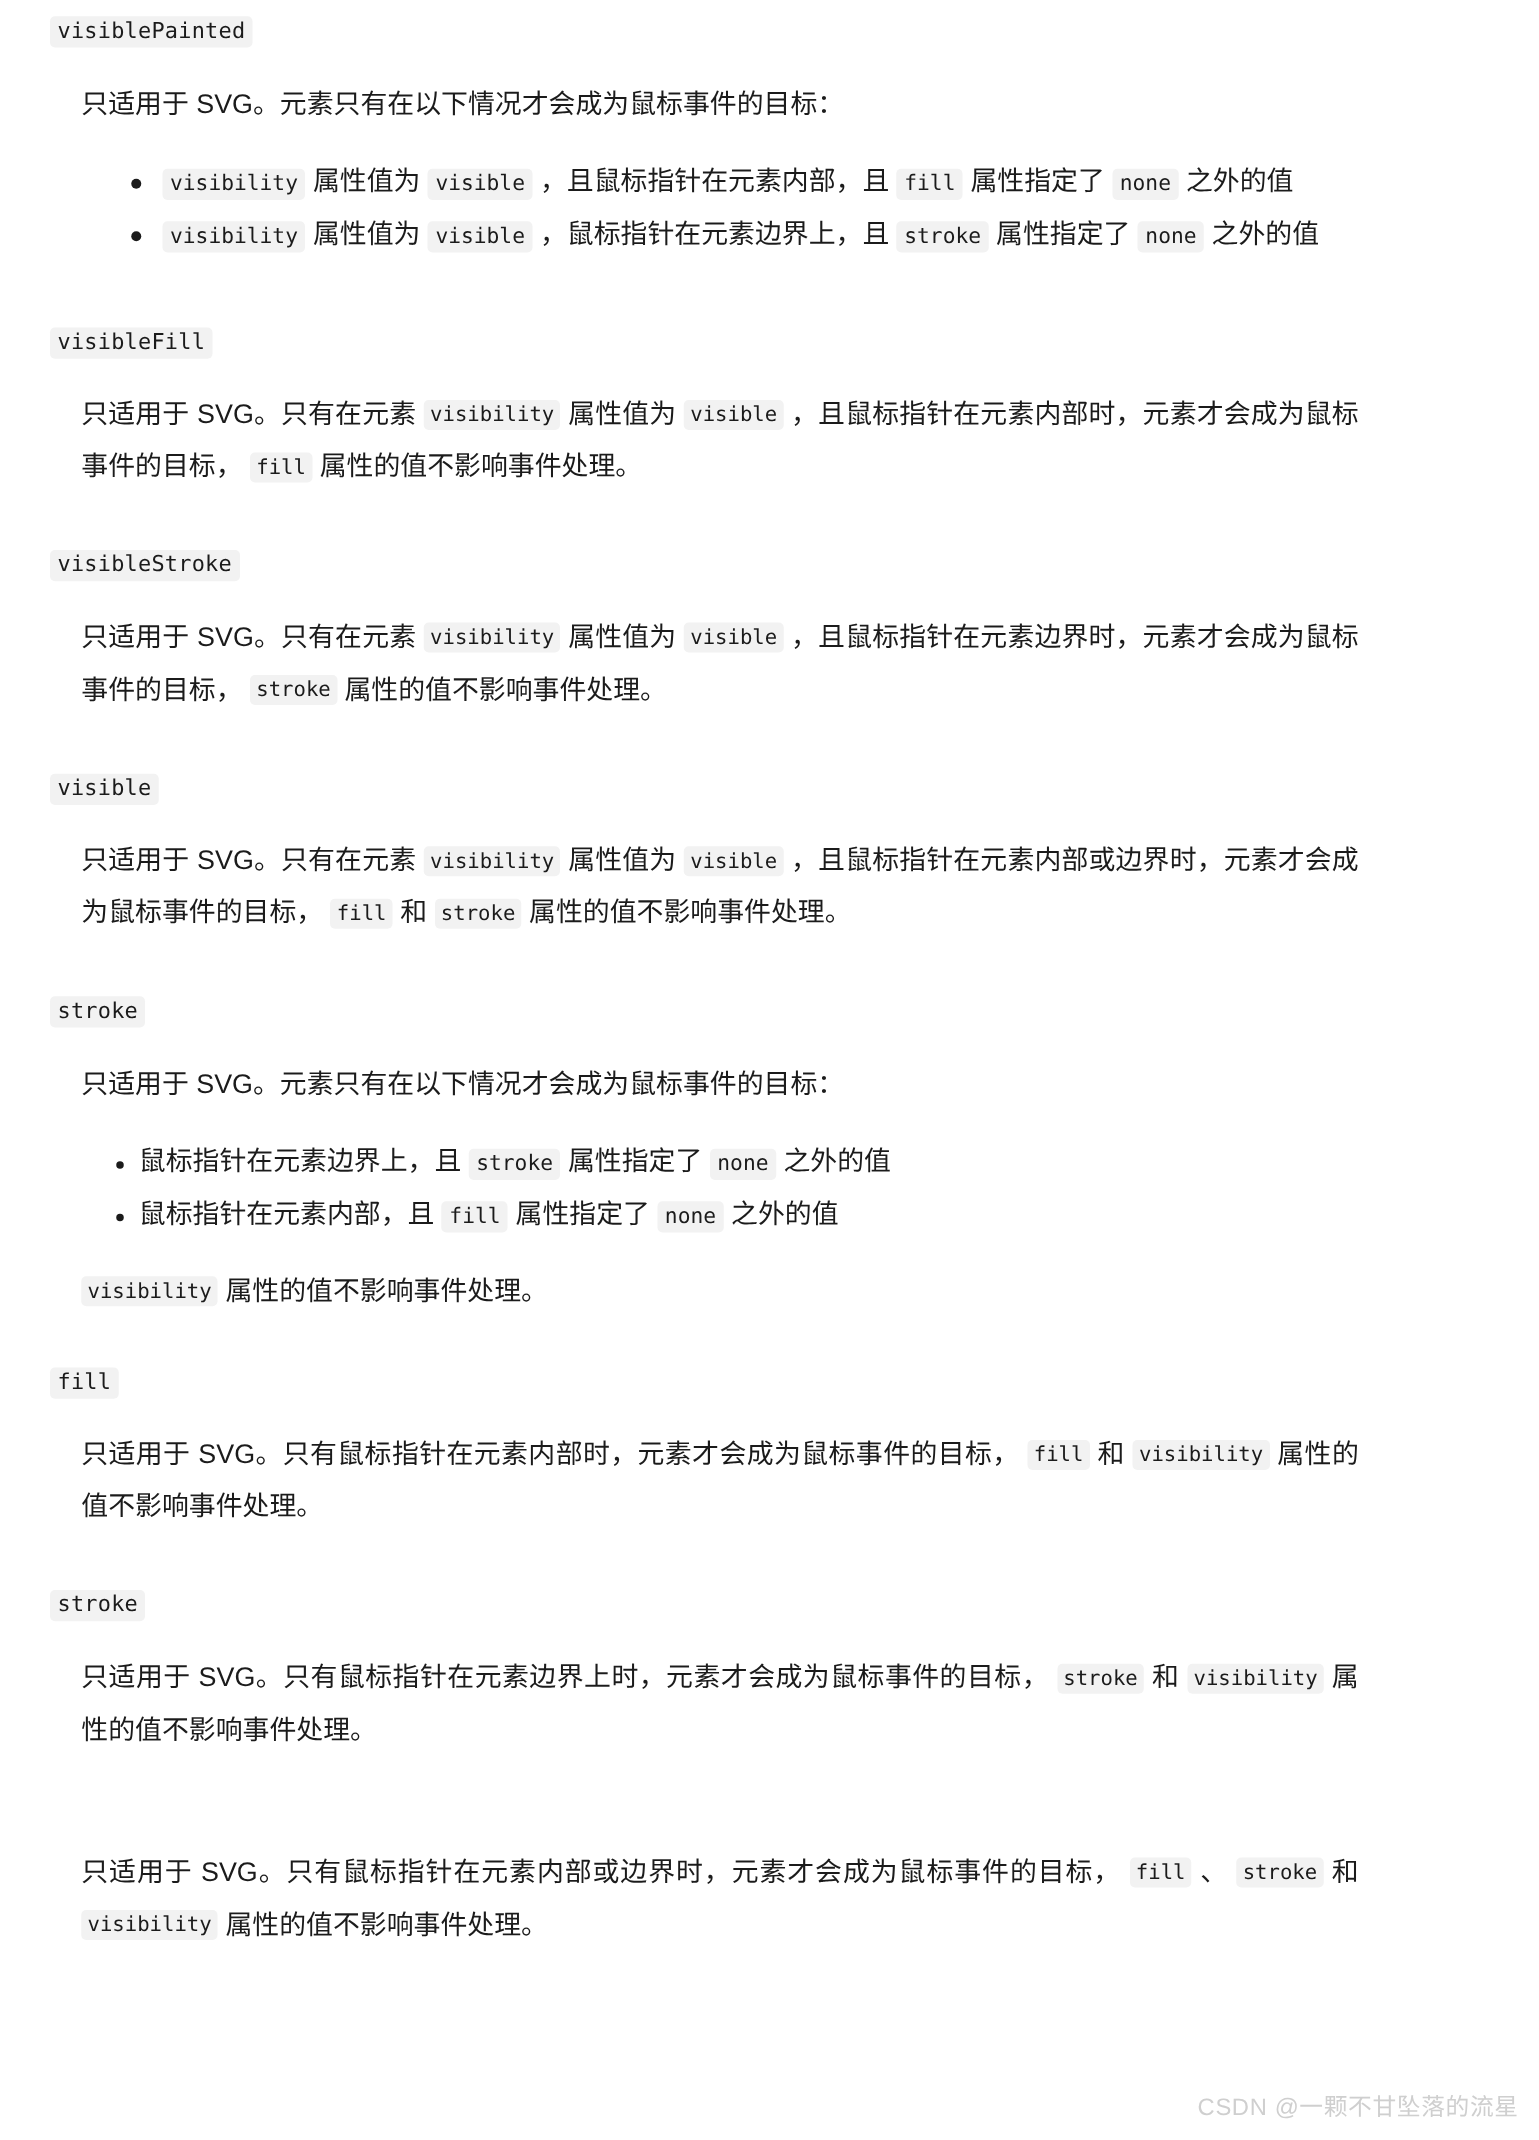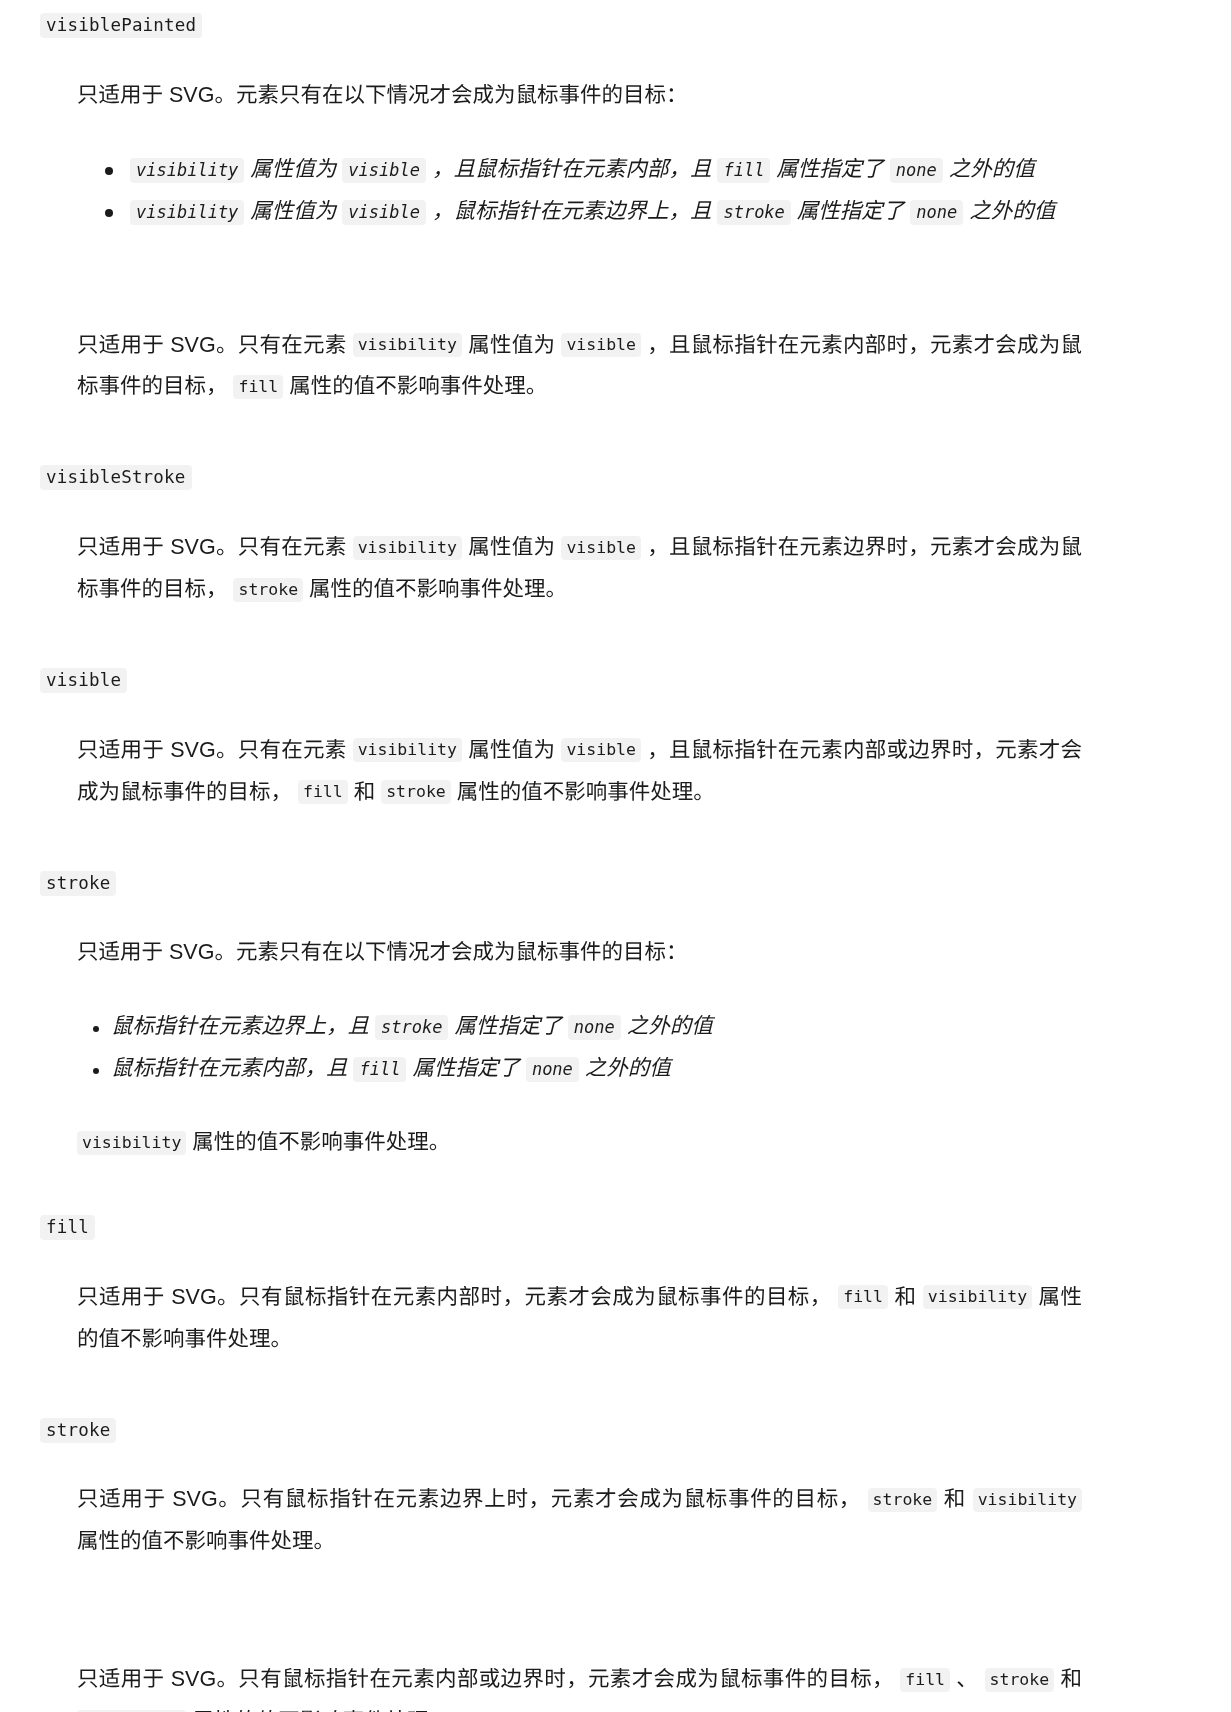--- a/index.html
+++ b/index.html
@@ -36,21 +36,21 @@
     color: #1b1b1b;
     white-space: nowrap;
     line-height: 1.3;
   }
   .dt code {
     font-size: 17.5px;
     letter-spacing: 0.2px;
   }
   
   .dd {
-    margin: 12px;
+    margin: 0;
     padding: 0 0 0 25px;
   }
   .dd > p,
   .para {
     margin: 0;
     font-size: 21.5px;
     line-height: 1.95;
     color: #1b1b1b;
     max-width: 1022px;
     text-align: justify;
@@ -99,21 +99,20 @@
     padding-left: 23px;
   }
   ul.conds.small > li::before {
     width: 6px;
     height: 6px;
     left: 5px;
     top: 20px;
   }
   .list-wrap {
     padding-left: 55px;
-    font-style: italic;
   }
   .list-wrap.tight {
     padding-left: 48px;
   }
   .sp-20 { height: 20px; }
   .sp-26 { height: 26px; }
   .sp-40 { height: 40px; }
   .sp-46 { height: 46px; }
   .sp-54 { height: 54px; }
   
@@ -146,20 +145,23 @@
       <ul class="conds big">
           <li><code class="chip">visibility</code> 属性值为 <code class="chip">visible</code> ，且鼠标指针在元素内部，且 <code class="chip">fill</code> 属性指定了 <code class="chip">none</code> 之外的值</li>
           <li><code class="chip">visibility</code> 属性值为 <code class="chip">visible</code> ，鼠标指针在元素边界上，且 <code class="chip">stroke</code> 属性指定了 <code class="chip">none</code> 之外的值</li>
         </ul>
     </div>
   </div>
 
   <div class="sp-54"></div>
 
   <div>
+    <div class="dt">
+      <code>visibleFill</code>
+    </div>
     <div class="sp-26"></div>
     <div class="dd">
       <p class="para">只适用于 SVG。只有在元素 <code class="chip">visibility</code> 属性值为 <code class="chip">visible</code> ，且鼠标指针在元素内部时，元素才会成为鼠标事件的目标， <code class="chip">fill</code> 属性的值不影响事件处理。</p>
     </div>
   </div>
 
   <div class="sp-46"></div>
 
   <div>
     <div class="dt">

